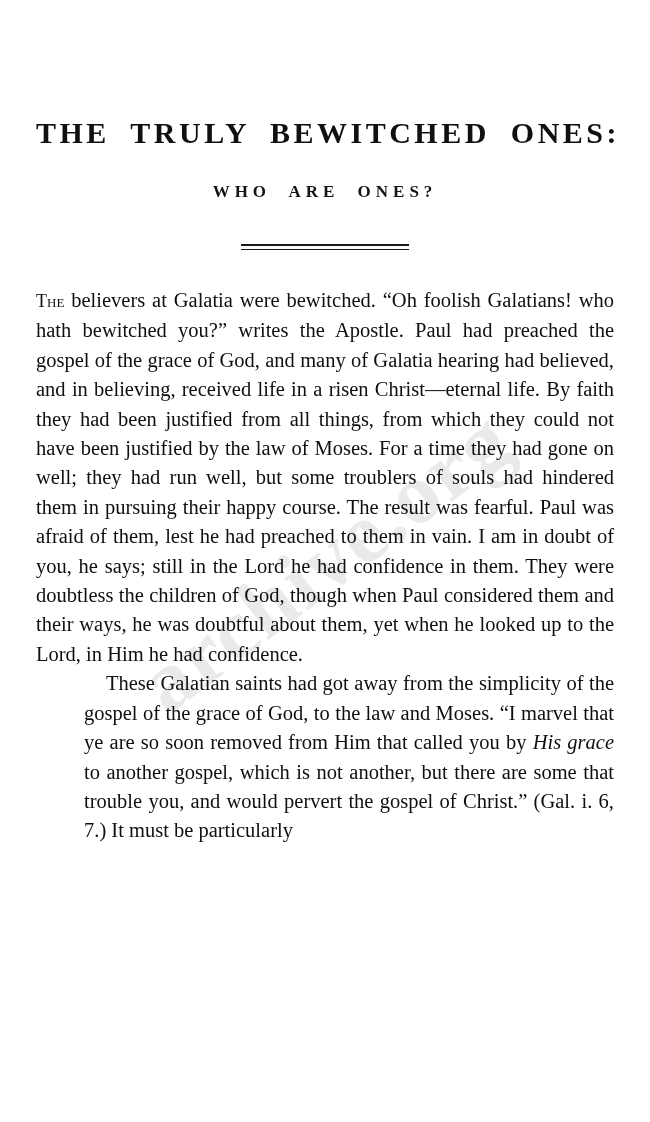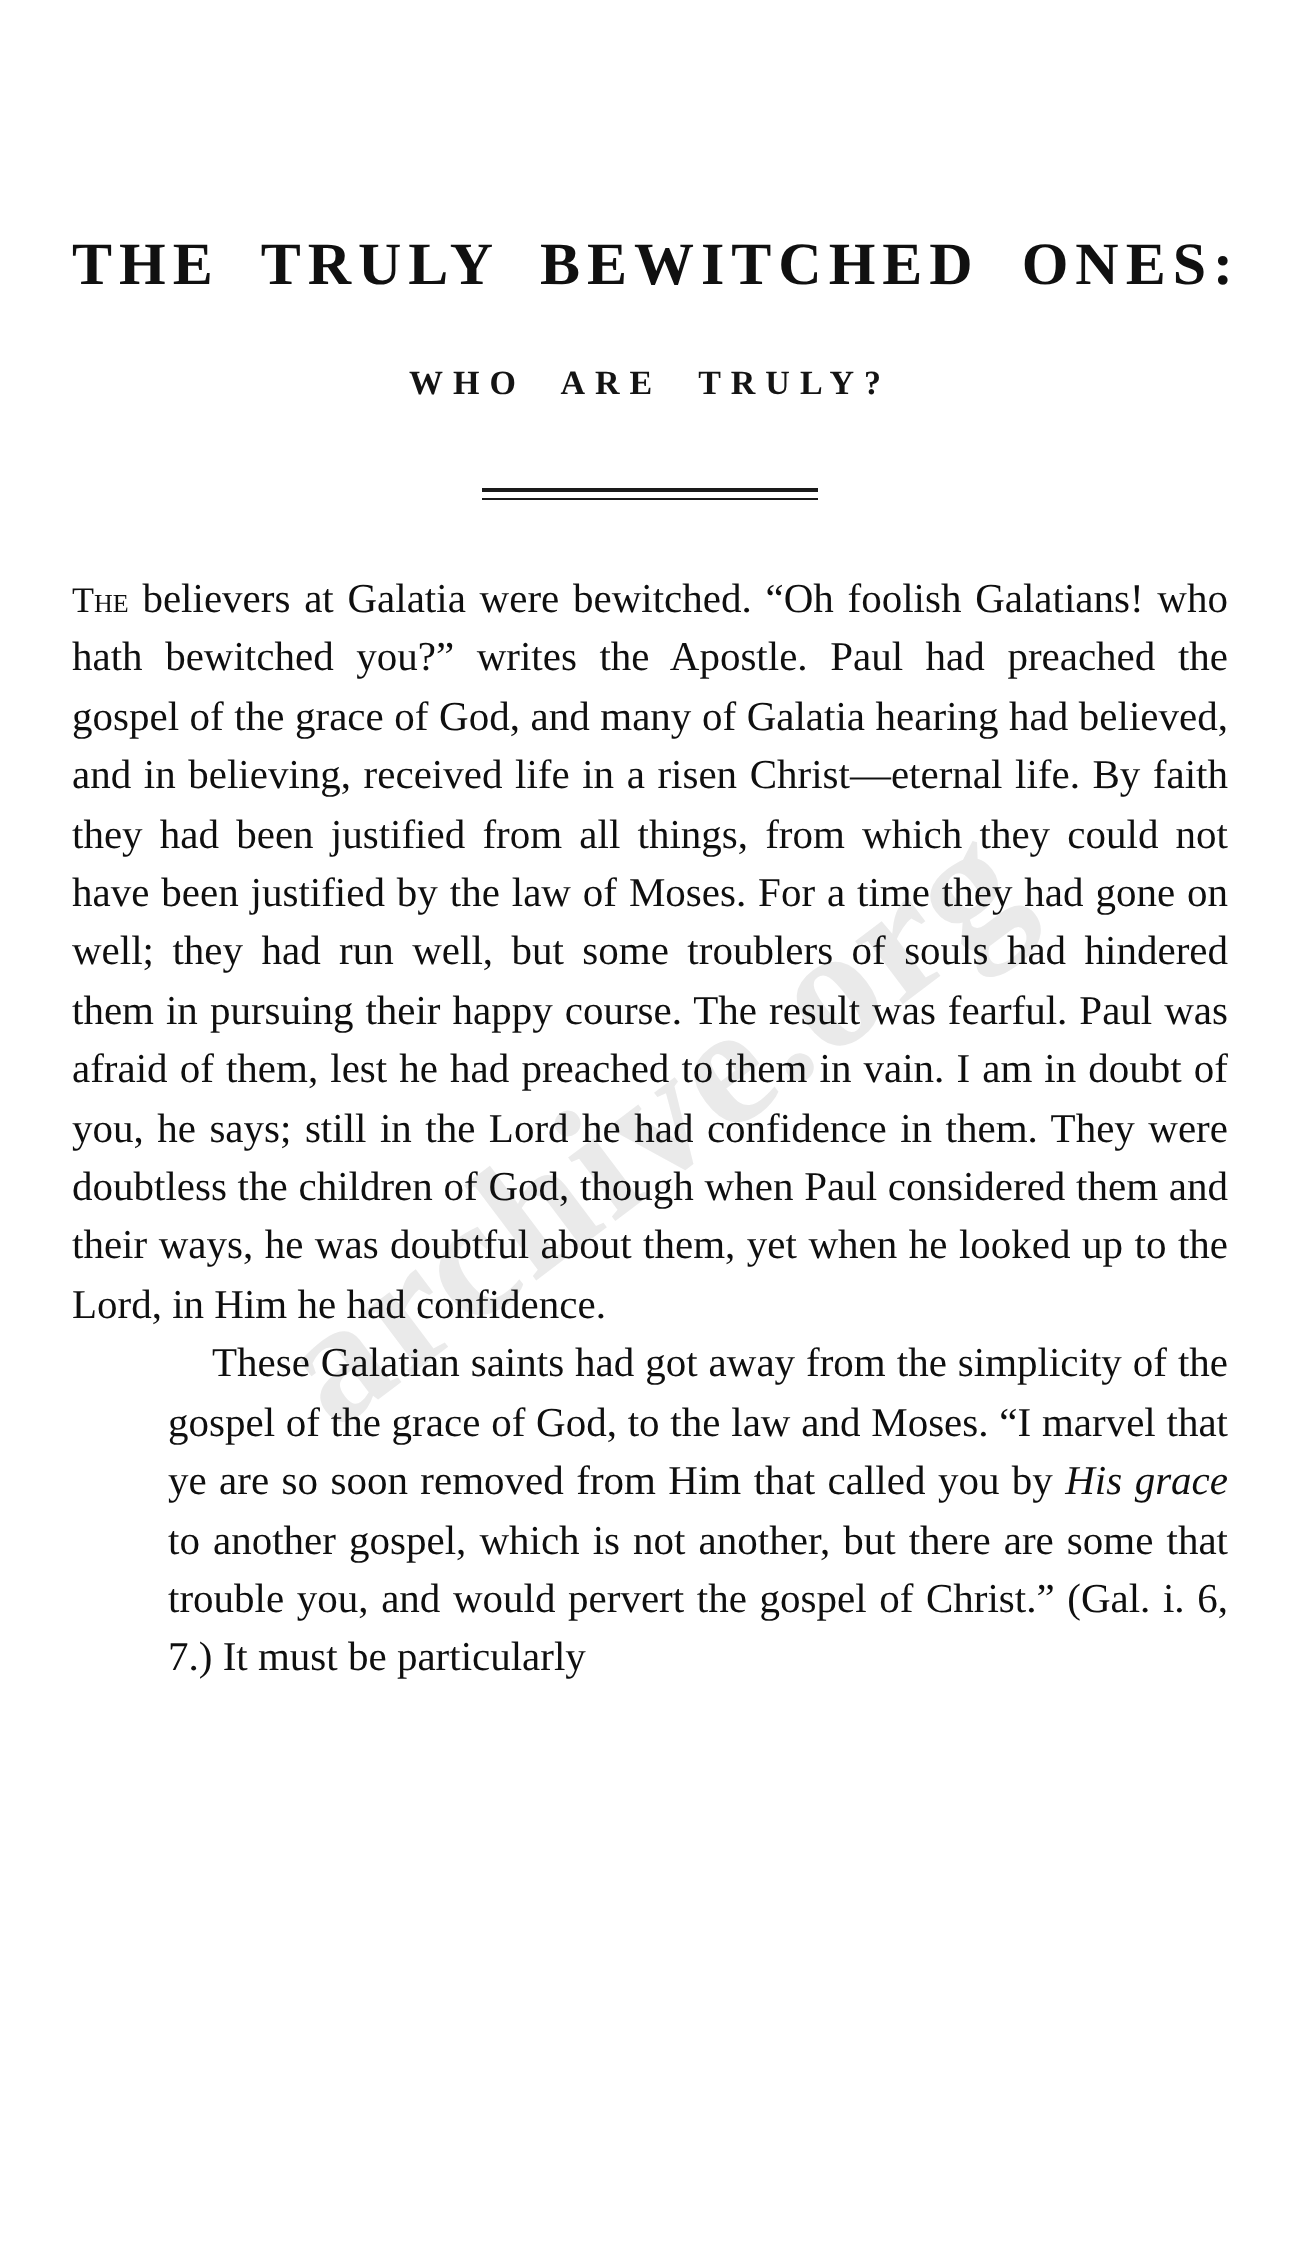--- a/index.html
+++ b/index.html
@@ -110,21 +110,21 @@
 </style>
 </head>
 <body>
 
 <div class="watermark">archive.org</div>
 
 <div class="page">
 
   <h1 class="title">THE TRULY BEWITCHED ONES:</h1>
 
-  <h2 class="subtitle">WHO ARE TRULY?</h2>
+  <h2 class="subtitle">WHO ARE ONES?</h2>
 
   <div class="rule-wrap">
     <div class="r1"></div>
     <div class="r2"></div>
   </div>
 
   <div class="body-text">
     <p><span class="smallcaps">The</span><span> believers at Galatia were bewitched. “Oh foolish Galatians! who hath bewitched you?” writes the Apostle. Paul had preached the gospel of the grace of God, and many of Galatia hearing had believed, and in believing, received life in a risen Christ—eternal life. By faith they had been justified from all things, from which they could not have been justified by the law of Moses. For a time they had gone on well; they had run well, but some troublers of souls had hindered them in pursuing their happy course. The result was fearful. Paul was afraid of them, lest he had preached to them in vain. I am in doubt of you, he says; still in the Lord he had confidence in them. They were doubtless the children of God, though when Paul considered them and their ways, he was doubtful about them, yet when he looked up to the Lord, in Him he had confidence.</span></p>
     <p><span>These Galatian saints had got away from the simplicity of the gospel of the grace of God, to the law and Moses. “I marvel that ye are so soon removed from Him that called you by </span><span class="ital">His grace</span><span> to another gospel, which is not another, but there are some that trouble you, and would pervert the gospel of Christ.” (Gal. i. 6, 7.) It must be particularly</span></p>
   </div>

